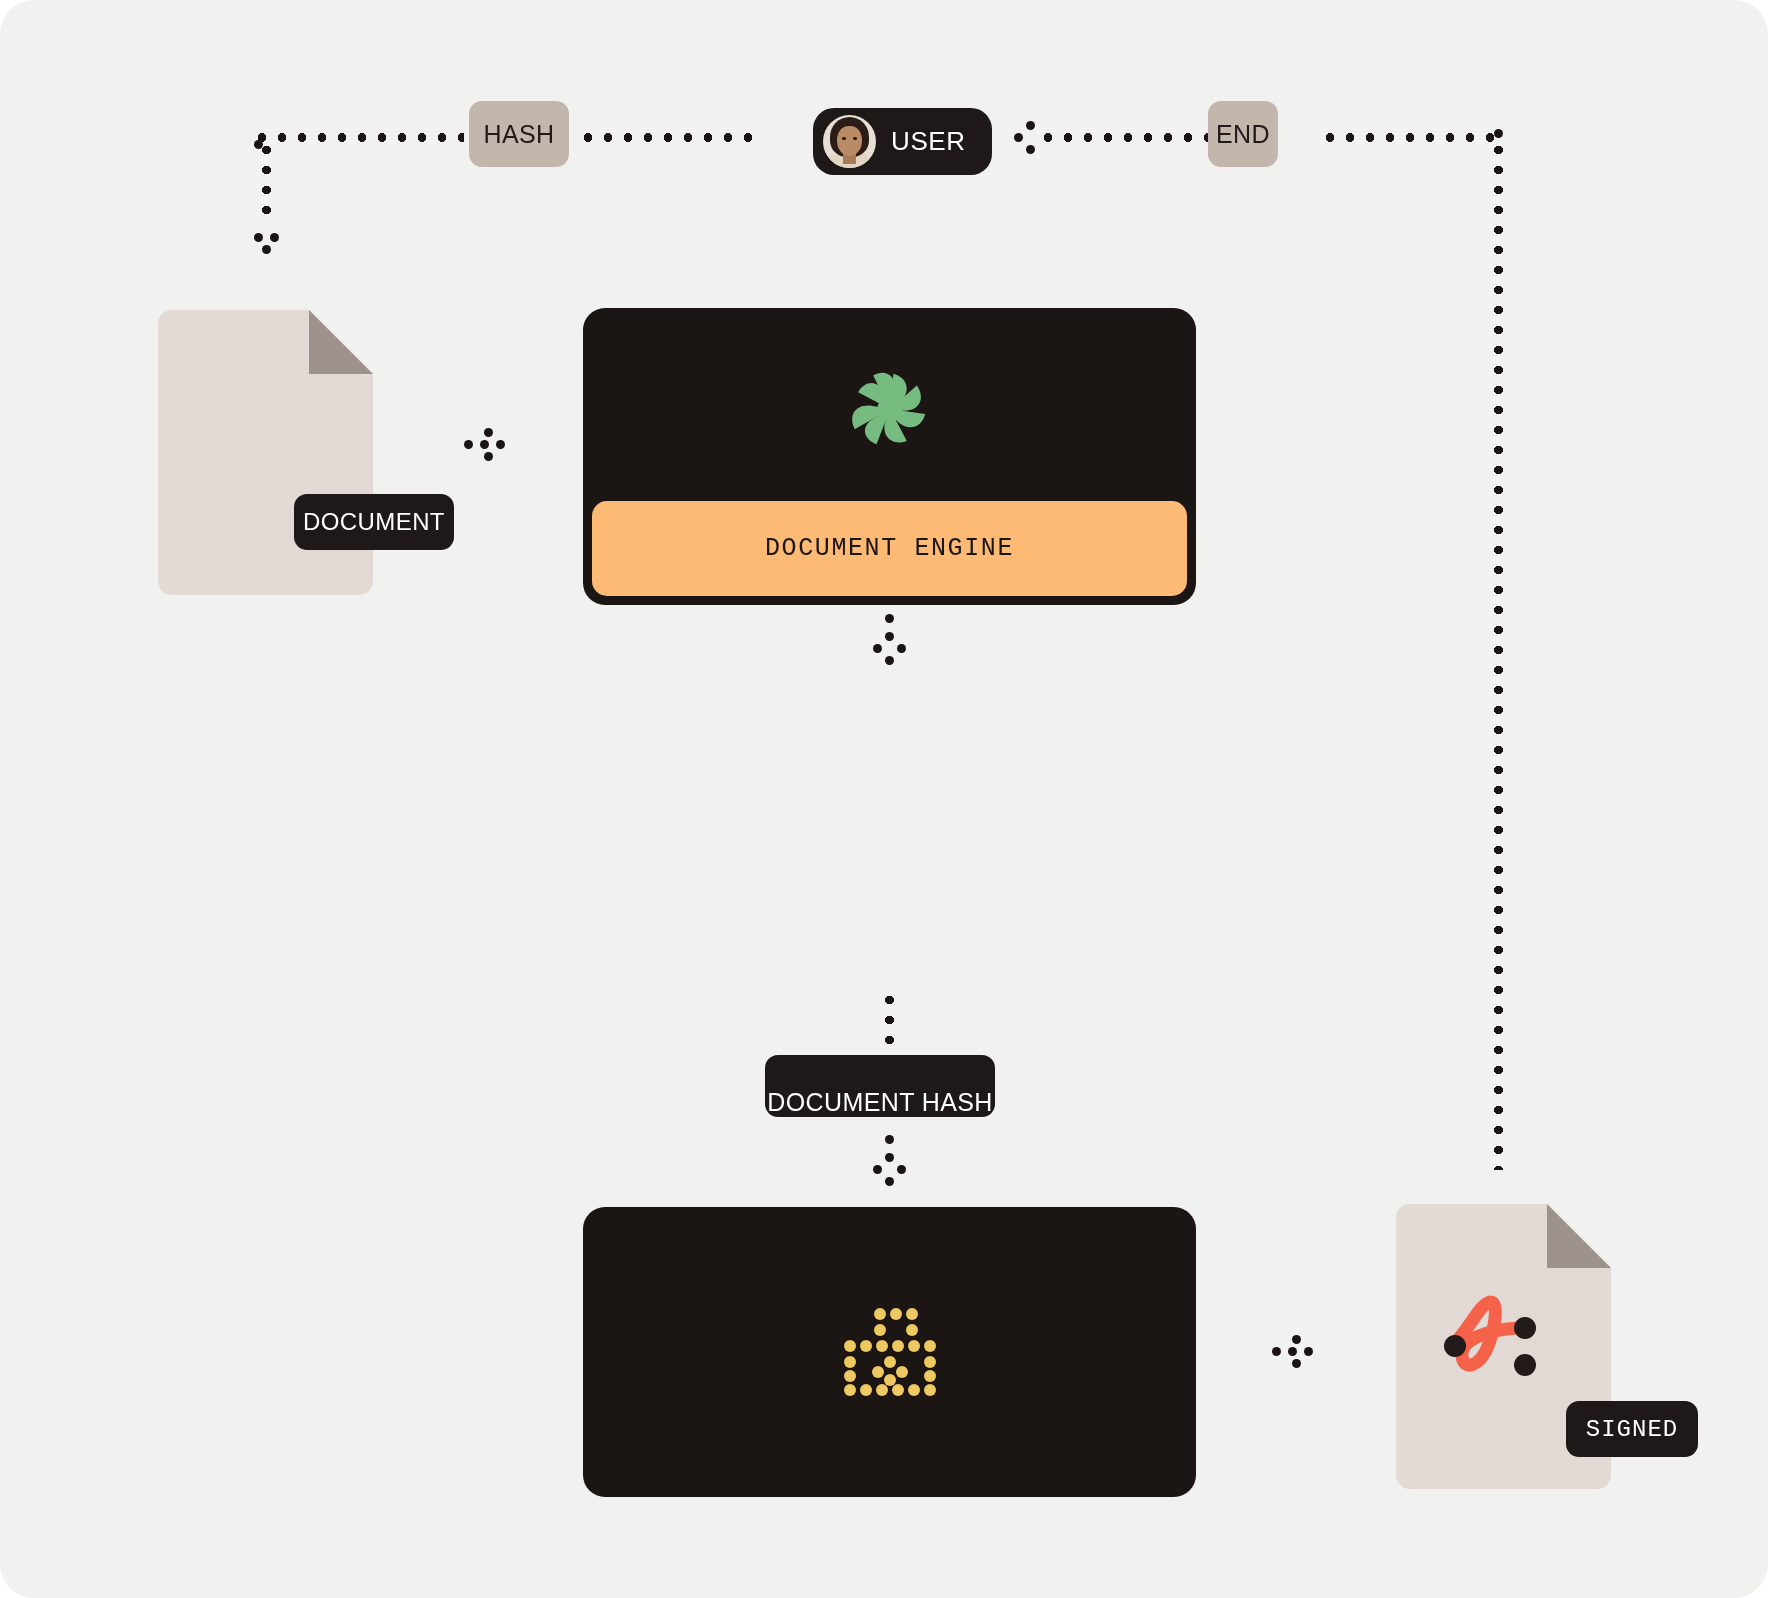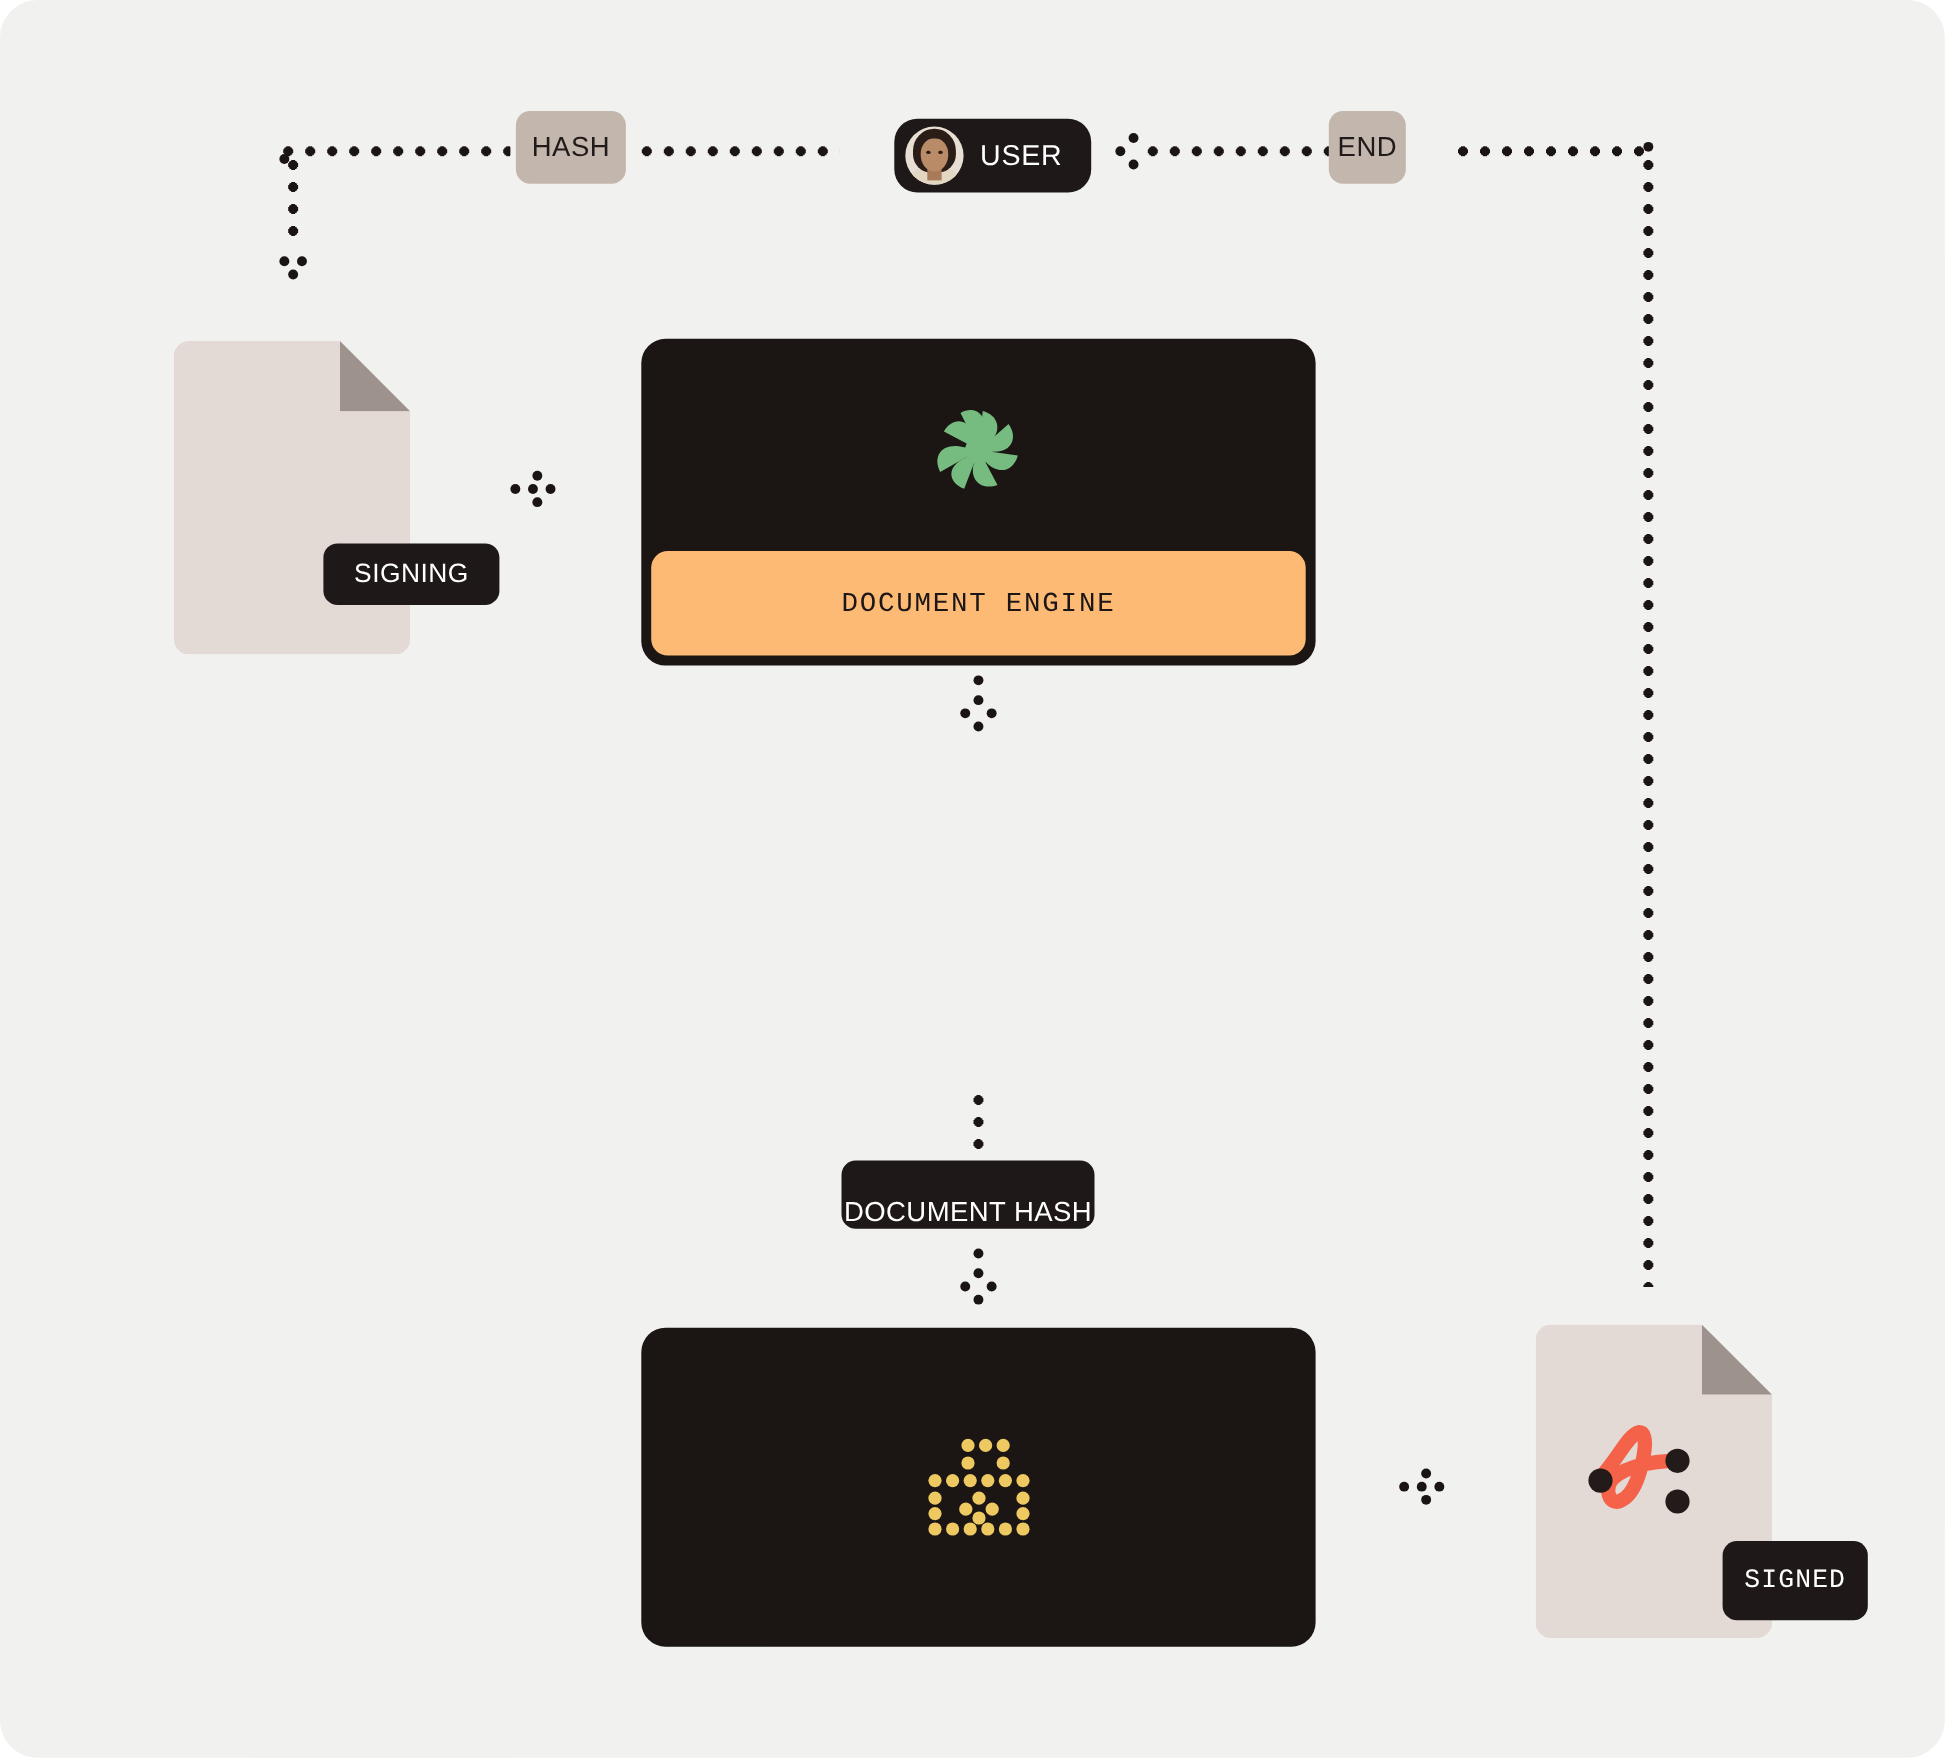--- a/index.html
+++ b/index.html
@@ -125,21 +125,21 @@
 
   <div class="dot-h" style="left:1320px;top:133px;width:180px;"></div>
   <div class="dot-v" style="left:1494px;top:140px;height:1030px;"></div>
   <div class="dot" style="left:1494px;top:129px;"></div>
 
   <div class="doc" style="left:158px;top:310px;width:215px;height:285px;">
     <div class="page"></div>
     <div class="fold"></div>
   </div>
   <div class="badge badge-dark" style="left:294px;top:494px;width:160px;height:56px;font-size:24px;">
-    <span>SIGNING</span>
+    <span>DOCUMENT</span>
   </div>
 
   <div class="dot" style="left:464px;top:440px;"></div>
   <div class="dot" style="left:480px;top:440px;"></div>
   <div class="dot" style="left:496px;top:440px;"></div>
   <div class="dot" style="left:484px;top:428px;"></div>
   <div class="dot" style="left:484px;top:452px;"></div>
 
   <div class="card" style="left:583px;top:308px;width:613px;height:297px;">
     <div class="icon-area">
@@ -228,17 +228,17 @@
     <div class="page"></div>
     <div class="fold"></div>
     <svg width="120" height="110" viewBox="0 0 120 110" style="position:absolute;left:48px;top:80px;">
       <path d="M10 60 C26 44 36 20 46 18 C56 18 50 46 44 62 C36 82 20 88 18 72 C16 56 42 46 74 44" fill="none" stroke="#f4624a" stroke-width="13" stroke-linecap="round"></path>
     </svg>
     <span class="sig-dot" style="left:48px;top:131px;"></span>
     <span class="sig-dot" style="left:118px;top:113px;"></span>
     <span class="sig-dot" style="left:118px;top:150px;"></span>
   </div>
 
-  <div class="badge badge-dark" style="left:1566px;top:1401px;width:132px;height:72px;font-size:24px;font-family:'Liberation Mono','DejaVu Sans Mono',monospace;letter-spacing:1px;">
+  <div class="badge badge-dark" style="left:1566px;top:1401px;width:132px;height:56px;font-size:24px;font-family:'Liberation Mono','DejaVu Sans Mono',monospace;letter-spacing:1px;">
     <span>SIGNED</span>
   </div>
 
 </div>
 
 </body></html>

